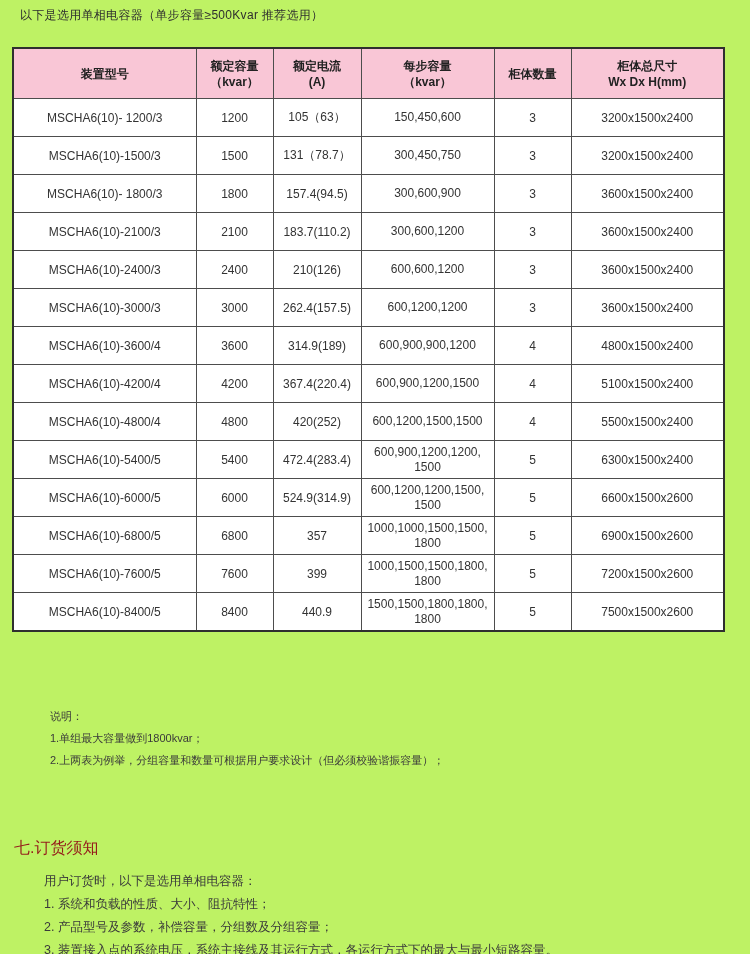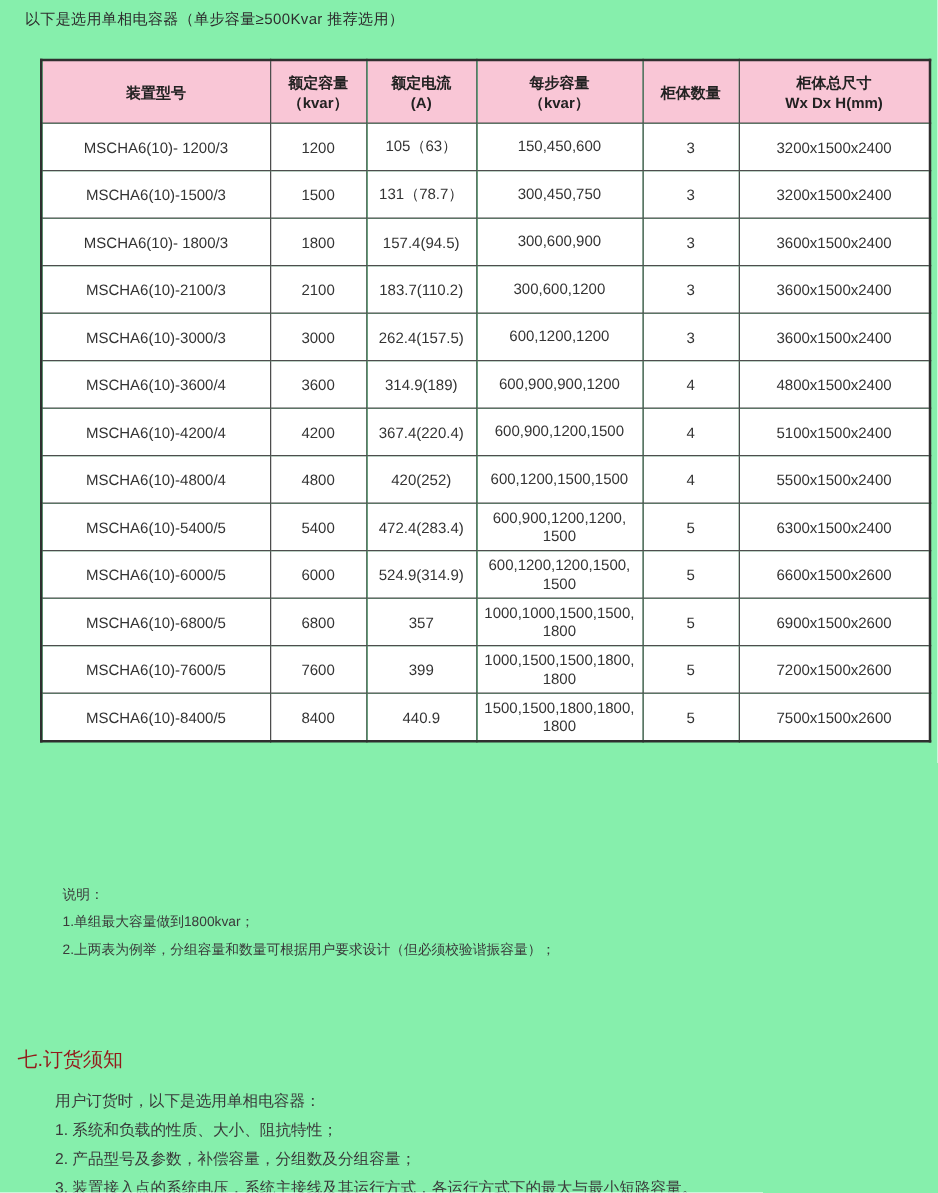--- a/index.html
+++ b/index.html
@@ -5,34 +5,34 @@
   html, body { margin: 0; padding: 0; background: #ffffff; }
   body {
     width: 750px;
     font-family: "Liberation Sans", "DejaVu Sans", sans-serif;
     color: #333333;
   }
   .page {
     position: relative;
     width: 750px;
     height: 954px;
-    background: #86efac;
+    background: #bef264;
     overflow: hidden;
   }
   .intro {
     position: absolute;
     left: 20px;
     top: 7px;
     font-size: 12px;
     color: #2e2e2e;
     letter-spacing: 0.3px;
   }
   table.spec {
     position: absolute;
-    left: 32px;
+    left: 12px;
     top: 47px;
     width: 711px;
     border-collapse: collapse;
     table-layout: fixed;
     border: 2px solid #2f2f2f;
   }
   table.spec th, table.spec td {
     border: 1px solid #4d4d4d;
     text-align: center;
     vertical-align: middle;
@@ -147,20 +147,28 @@
         </tr>
         <tr>
           <td>MSCHA6(10)-2100/3</td>
           <td>2100</td>
           <td>183.7(110.2)</td>
           <td class="step">300,600,1200</td>
           <td>3</td>
           <td>3600x1500x2400</td>
         </tr>
         <tr>
+          <td>MSCHA6(10)-2400/3</td>
+          <td>2400</td>
+          <td>210(126)</td>
+          <td class="step">600,600,1200</td>
+          <td>3</td>
+          <td>3600x1500x2400</td>
+        </tr>
+        <tr>
           <td>MSCHA6(10)-3000/3</td>
           <td>3000</td>
           <td>262.4(157.5)</td>
           <td class="step">600,1200,1200</td>
           <td>3</td>
           <td>3600x1500x2400</td>
         </tr>
         <tr>
           <td>MSCHA6(10)-3600/4</td>
           <td>3600</td>

